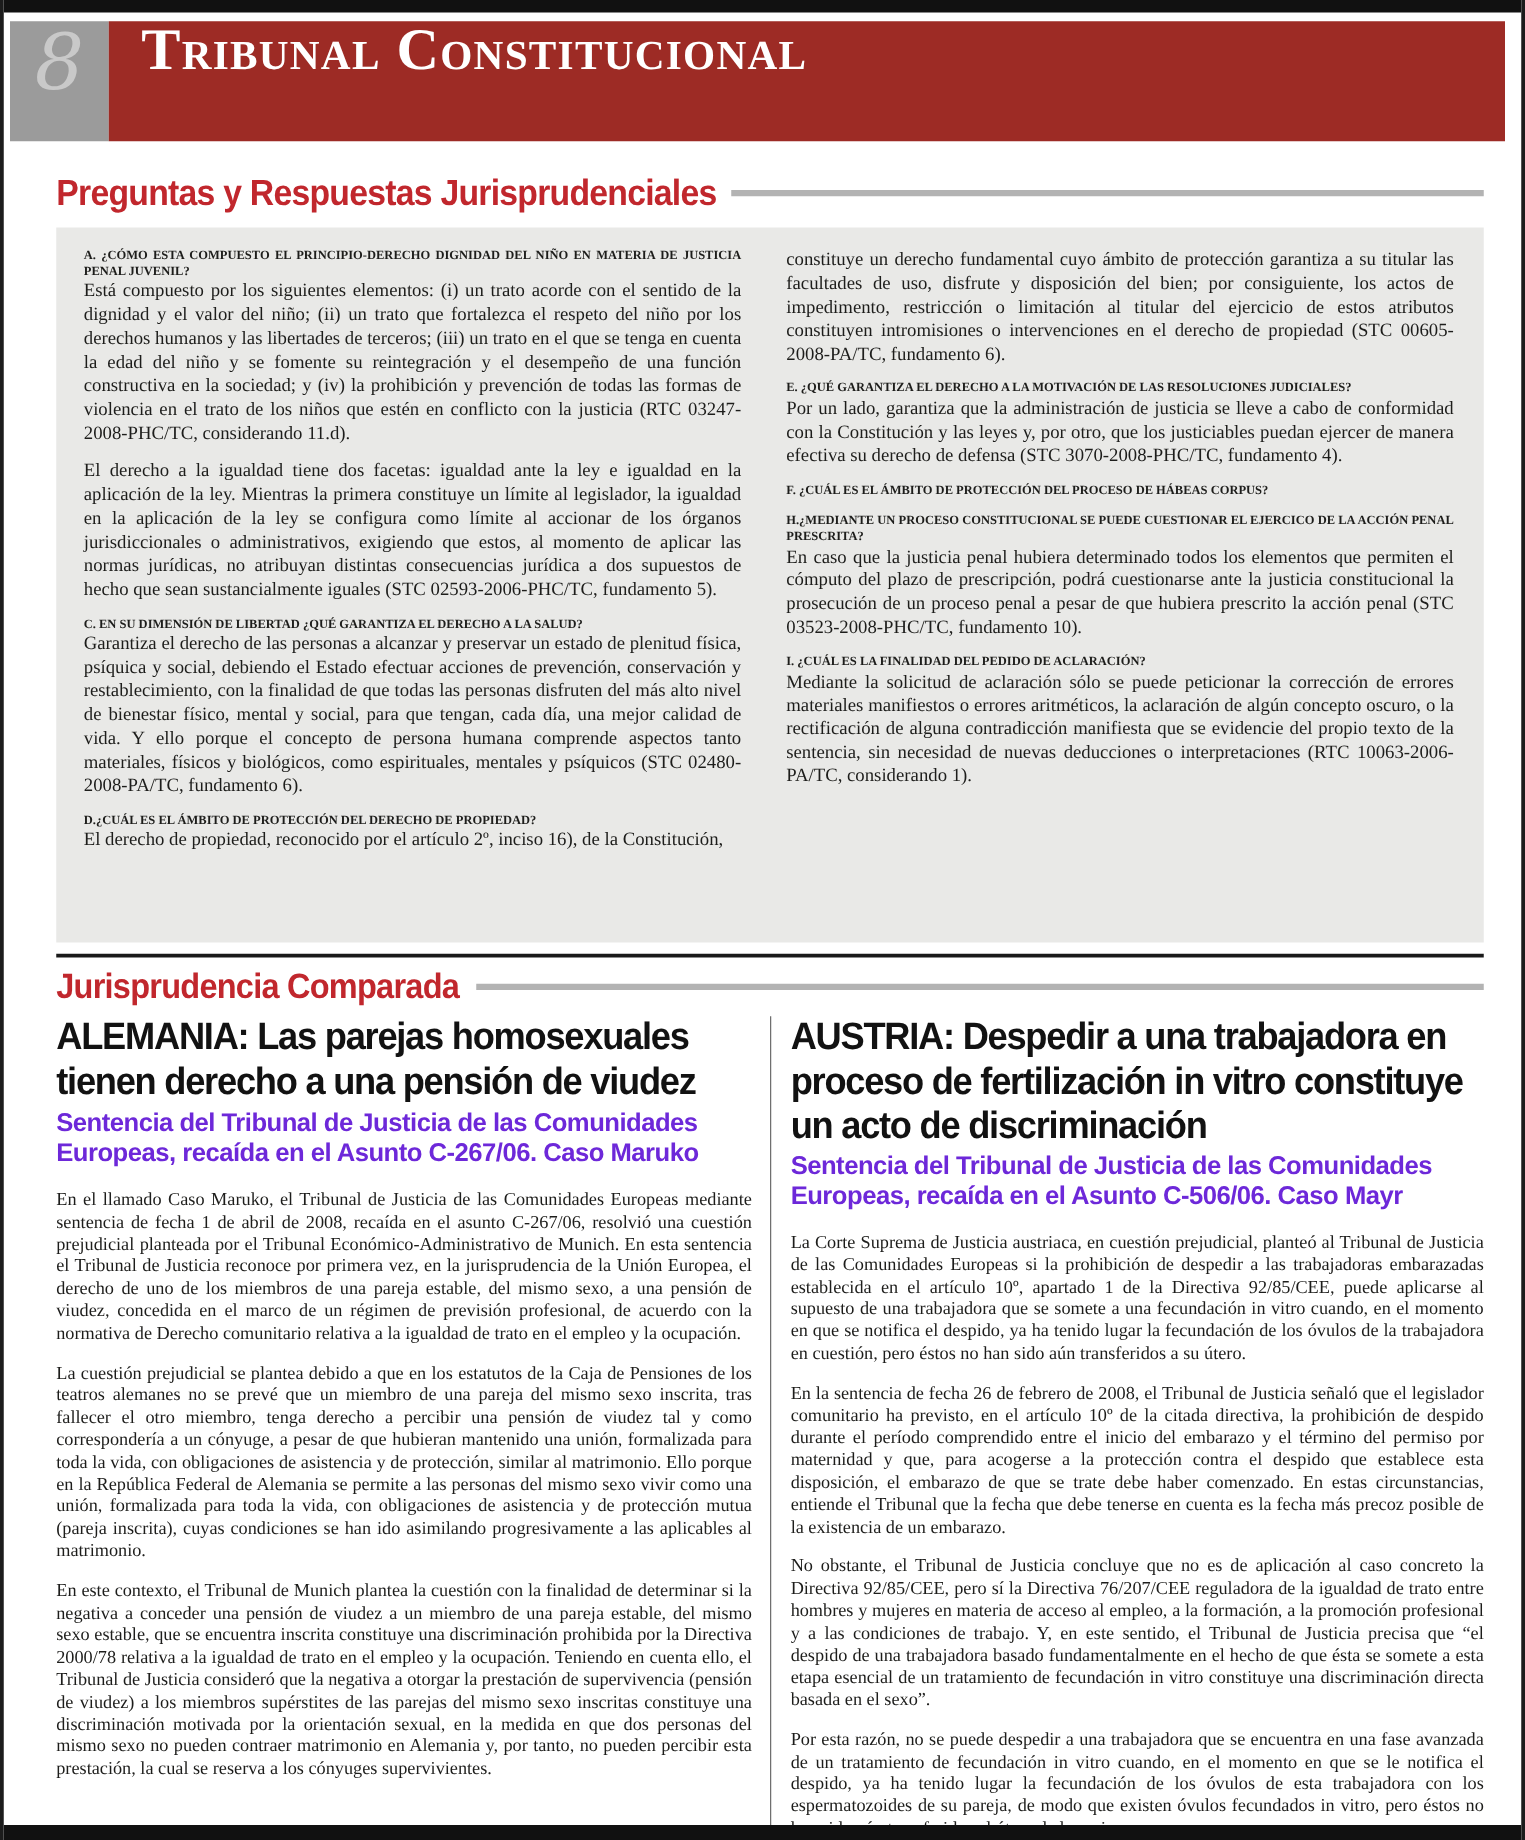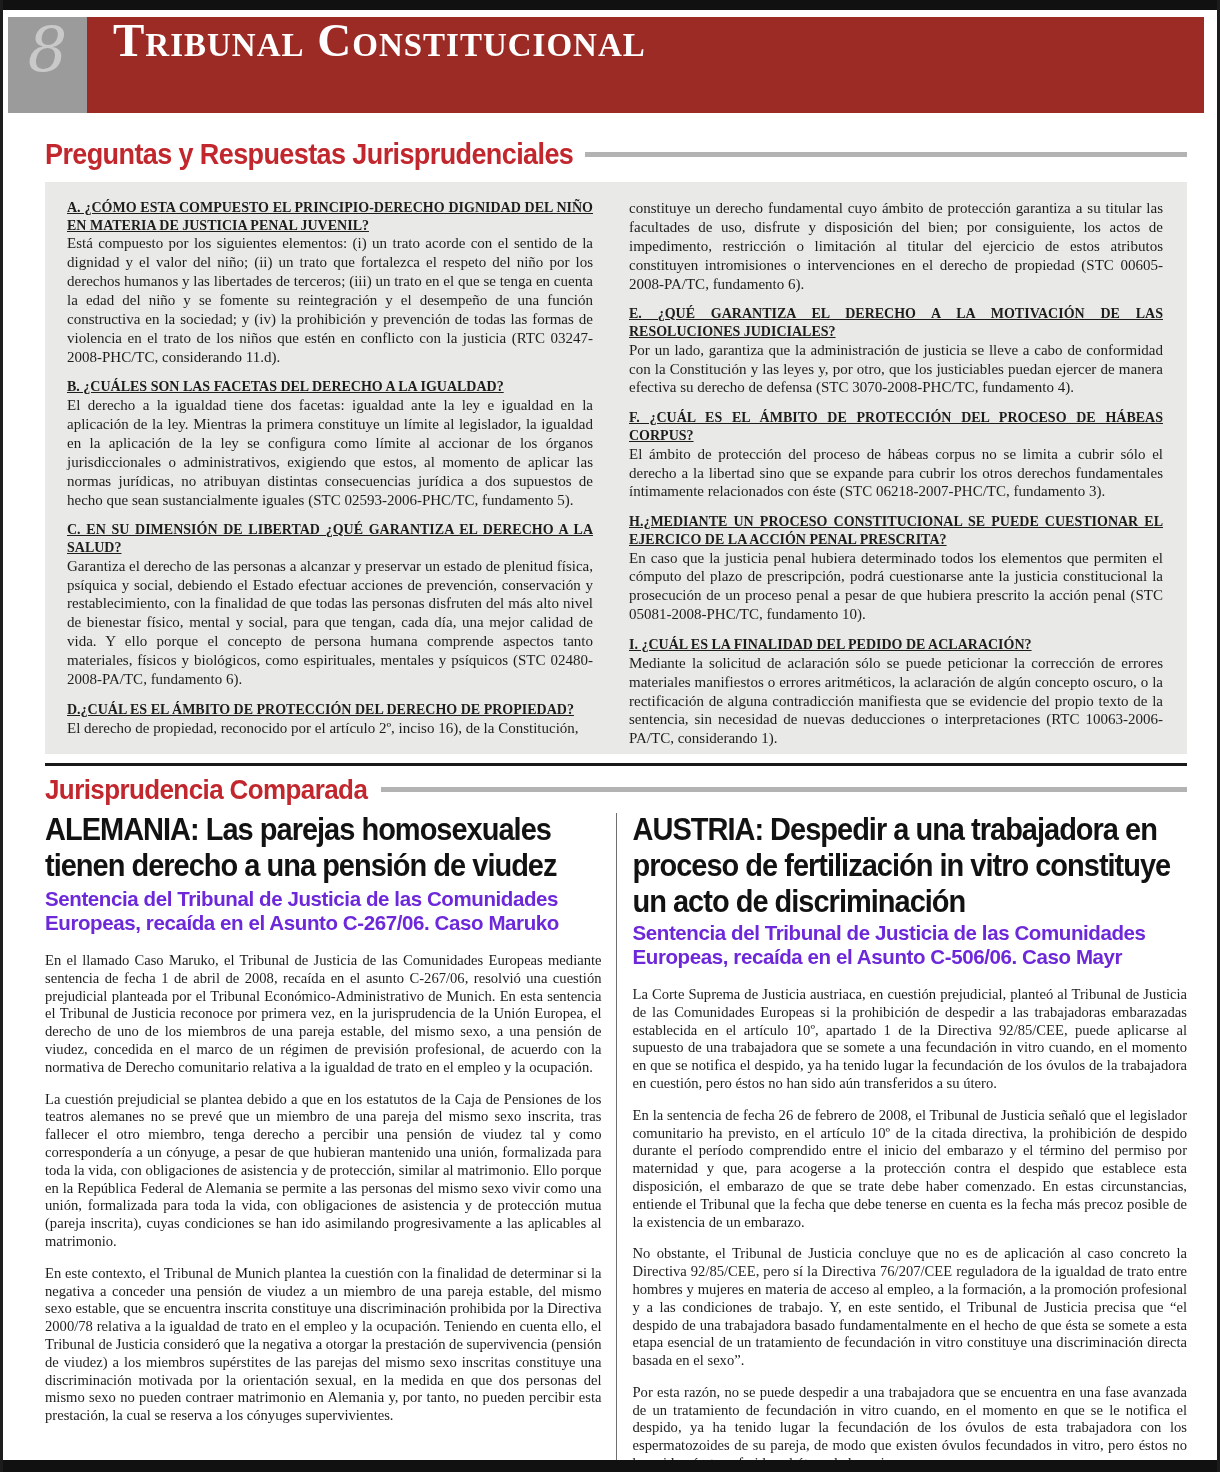--- a/index.html
+++ b/index.html
@@ -73,23 +73,22 @@
     padding: 17px 24px 10px 22px;
     display: flex;
     overflow: hidden;
   }
   .qa-col { width: 50%; }
   .qa-col.left  { padding-right: 22px; }
   .qa-col.right { padding-left: 14px; }
   .qa-item { margin-bottom: 12px; }
   .qa-heading {
     font-weight: bold;
-    font-size: 14px; line-height: 1.26;
+    font-size: 10px; line-height: 1.26;
     text-align: justify;
-    text-decoration: underline;
   }
   .qa-body {
     font-size: 15px; line-height: 1.26;
     text-align: justify;
   }
 
   
   .black-divider { margin: 9px 30px 0 42px; height: 3px; background: #1a1a1a; }
 
   
@@ -151,21 +150,20 @@
     <div class="rule"></div>
   </div>
 
   <div class="qa-box">
     <div class="qa-col left">
       <div class="qa-item">
         <div class="qa-heading">A. ¿CÓMO ESTA COMPUESTO EL PRINCIPIO-DERECHO DIGNIDAD DEL NIÑO EN MATERIA DE JUSTICIA PENAL JUVENIL?</div>
         <div class="qa-body">Está compuesto por los siguientes elementos: (i) un trato acorde con el sentido de la dignidad y el valor del niño; (ii) un trato que fortalezca el respeto del niño por los derechos humanos y las libertades de terceros; (iii) un trato en el que se tenga en cuenta la edad del niño y se fomente su reintegración y el desempeño de una función constructiva en la sociedad; y (iv) la prohibición y prevención de todas las formas de violencia en el trato de los niños que estén en conflicto con la justicia (RTC 03247-2008-PHC/TC, considerando 11.d).</div>
       </div>
       <div class="qa-item">
-        <div class="qa-heading">B. ¿CUÁLES SON LAS FACETAS DEL DERECHO A LA IGUALDAD?</div>
         <div class="qa-body">El derecho a la igualdad tiene dos facetas: igualdad ante la ley e igualdad en la aplicación de la ley. Mientras la primera constituye un límite al legislador, la igualdad en la aplicación de la ley se configura como límite al accionar de los órganos jurisdiccionales o administrativos, exigiendo que estos, al momento de aplicar las normas jurídicas, no atribuyan distintas consecuencias jurídica a dos supuestos de hecho que sean sustancialmente iguales (STC 02593-2006-PHC/TC, fundamento 5).</div>
       </div>
       <div class="qa-item">
         <div class="qa-heading">C. EN SU DIMENSIÓN DE LIBERTAD ¿QUÉ GARANTIZA EL DERECHO A LA SALUD?</div>
         <div class="qa-body">Garantiza el derecho de las personas a alcanzar y preservar un estado de plenitud física, psíquica y social, debiendo el Estado efectuar acciones de prevención, conservación y restablecimiento, con la finalidad de que todas las personas disfruten del más alto nivel de bienestar físico, mental y social, para que tengan, cada día, una mejor calidad de vida. Y ello porque el concepto de persona humana comprende aspectos tanto materiales, físicos y biológicos, como espirituales, mentales y psíquicos (STC 02480-2008-PA/TC, fundamento 6).</div>
       </div>
       <div class="qa-item">
         <div class="qa-heading">D.¿CUÁL ES EL ÁMBITO DE PROTECCIÓN DEL DERECHO DE PROPIEDAD?</div>
         <div class="qa-body">El derecho de propiedad, reconocido por el artículo 2º, inciso 16), de la Constitución,</div>
       </div>
@@ -173,25 +171,24 @@
     <div class="qa-col right">
       <div class="qa-item">
         <div class="qa-body">constituye un derecho fundamental cuyo ámbito de protección garantiza a su titular las facultades de uso, disfrute y disposición del bien; por consiguiente, los actos de impedimento, restricción o limitación al titular del ejercicio de estos atributos constituyen intromisiones o intervenciones en el derecho de propiedad (STC 00605-2008-PA/TC, fundamento 6).</div>
       </div>
       <div class="qa-item">
         <div class="qa-heading">E. ¿QUÉ GARANTIZA EL DERECHO A LA MOTIVACIÓN DE LAS RESOLUCIONES JUDICIALES?</div>
         <div class="qa-body">Por un lado, garantiza que la administración de justicia se lleve a cabo de conformidad con la Constitución y las leyes y, por otro, que los justiciables puedan ejercer de manera efectiva su derecho de defensa (STC 3070-2008-PHC/TC, fundamento 4).</div>
       </div>
       <div class="qa-item">
         <div class="qa-heading">F. ¿CUÁL ES EL ÁMBITO DE PROTECCIÓN DEL PROCESO DE HÁBEAS CORPUS?</div>
-        <div class="qa-body">El ámbito de protección del proceso de hábeas corpus no se limita a cubrir sólo el derecho a la libertad sino que se expande para cubrir los otros derechos fundamentales íntimamente relacionados con éste (STC 06218-2007-PHC/TC, fundamento 3).</div>
       </div>
       <div class="qa-item">
         <div class="qa-heading">H.¿MEDIANTE UN PROCESO CONSTITUCIONAL SE PUEDE CUESTIONAR EL EJERCICO DE LA ACCIÓN PENAL PRESCRITA?</div>
-        <div class="qa-body">En caso que la justicia penal hubiera determinado todos los elementos que permiten el cómputo del plazo de prescripción, podrá cuestionarse ante la justicia constitucional la prosecución de un proceso penal a pesar de que hubiera prescrito la acción penal (STC 05081-2008-PHC/TC, fundamento 10).</div>
+        <div class="qa-body">En caso que la justicia penal hubiera determinado todos los elementos que permiten el cómputo del plazo de prescripción, podrá cuestionarse ante la justicia constitucional la prosecución de un proceso penal a pesar de que hubiera prescrito la acción penal (STC 03523-2008-PHC/TC, fundamento 10).</div>
       </div>
       <div class="qa-item">
         <div class="qa-heading">I. ¿CUÁL ES LA FINALIDAD DEL PEDIDO DE ACLARACIÓN?</div>
         <div class="qa-body">Mediante la solicitud de aclaración sólo se puede peticionar la corrección de errores materiales manifiestos o errores aritméticos, la aclaración de algún concepto oscuro, o la rectificación de alguna contradicción manifiesta que se evidencie del propio texto de la sentencia, sin necesidad de nuevas deducciones o interpretaciones (RTC 10063-2006-PA/TC, considerando 1).</div>
       </div>
     </div>
   </div>
 
   <div class="black-divider"></div>
 

